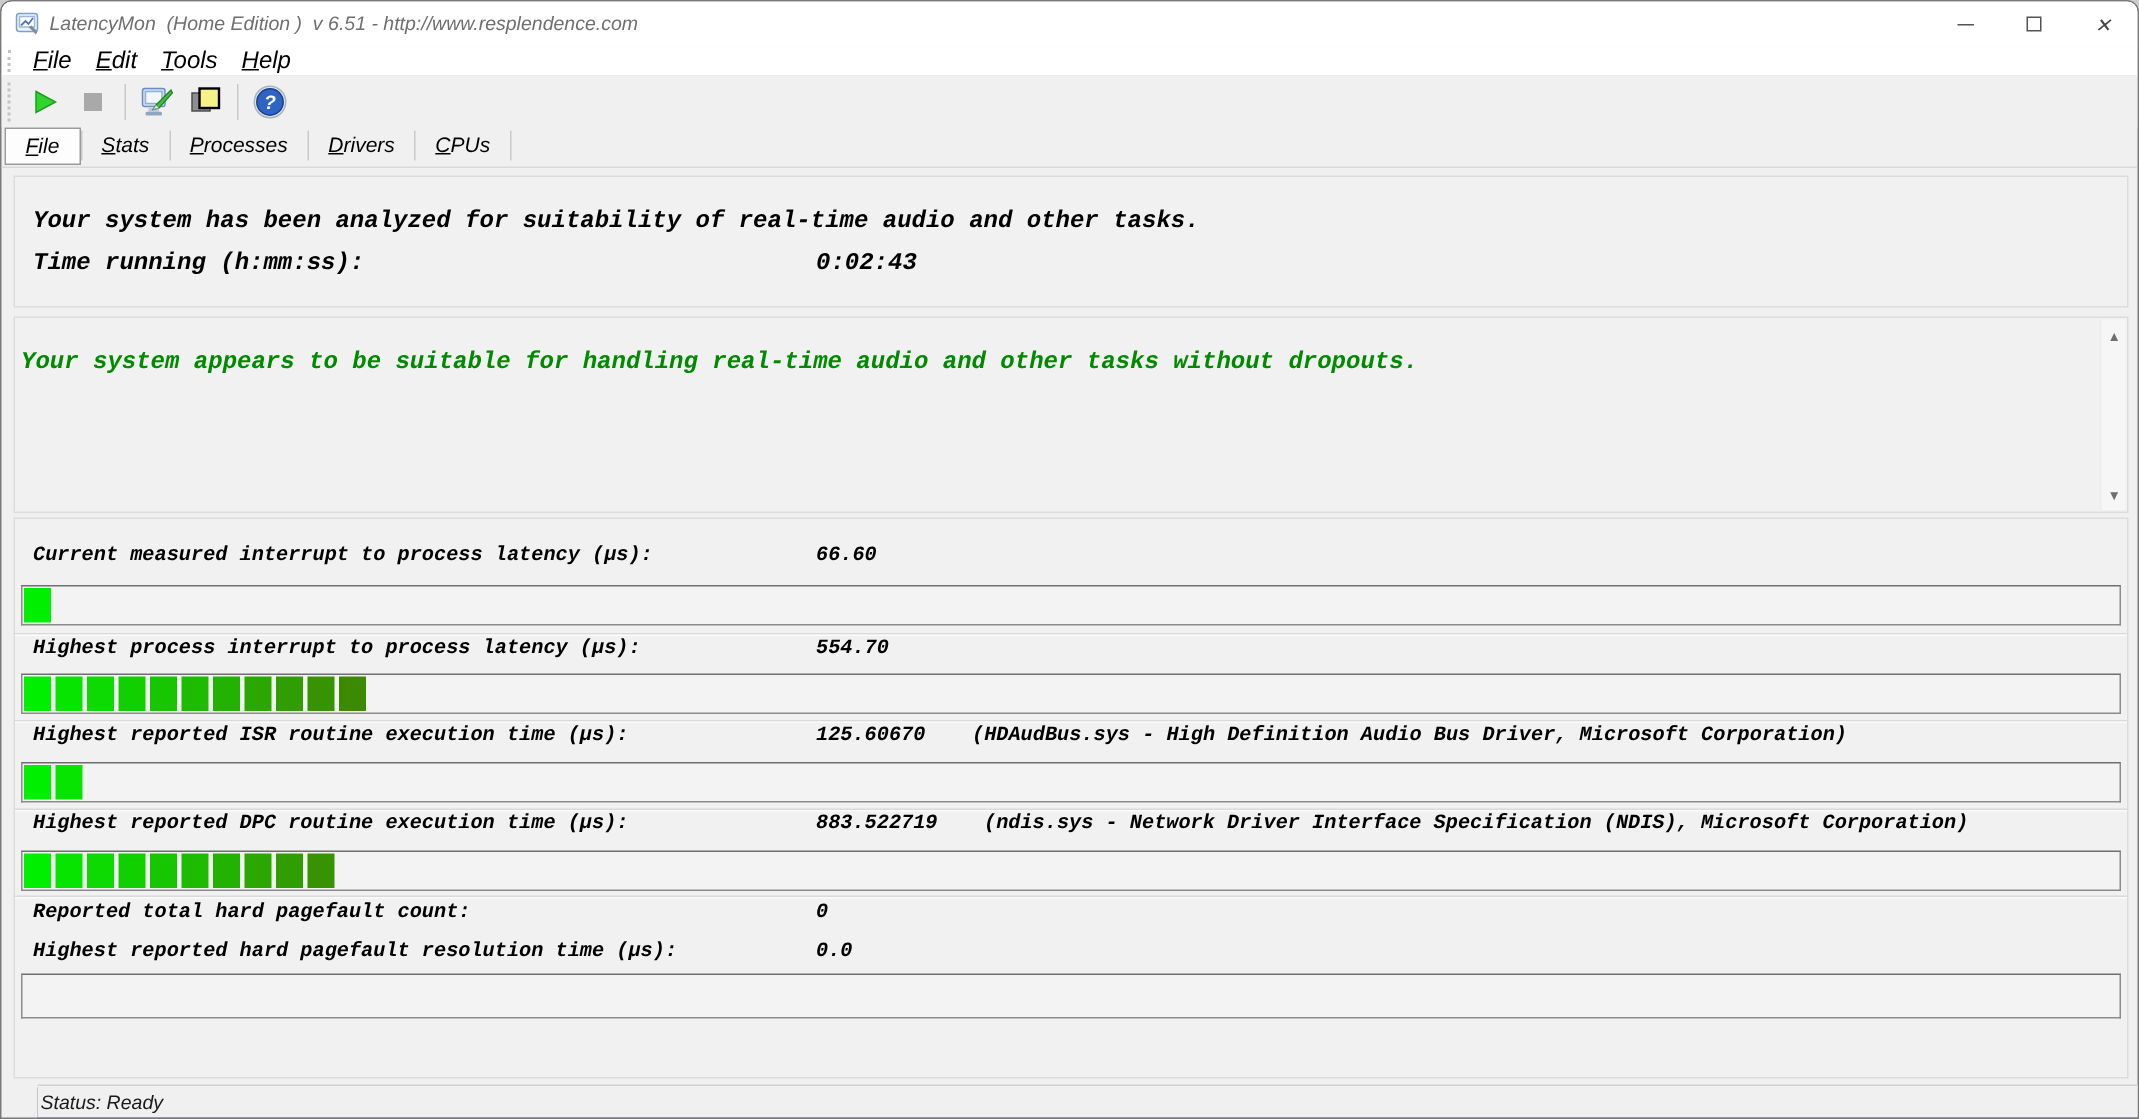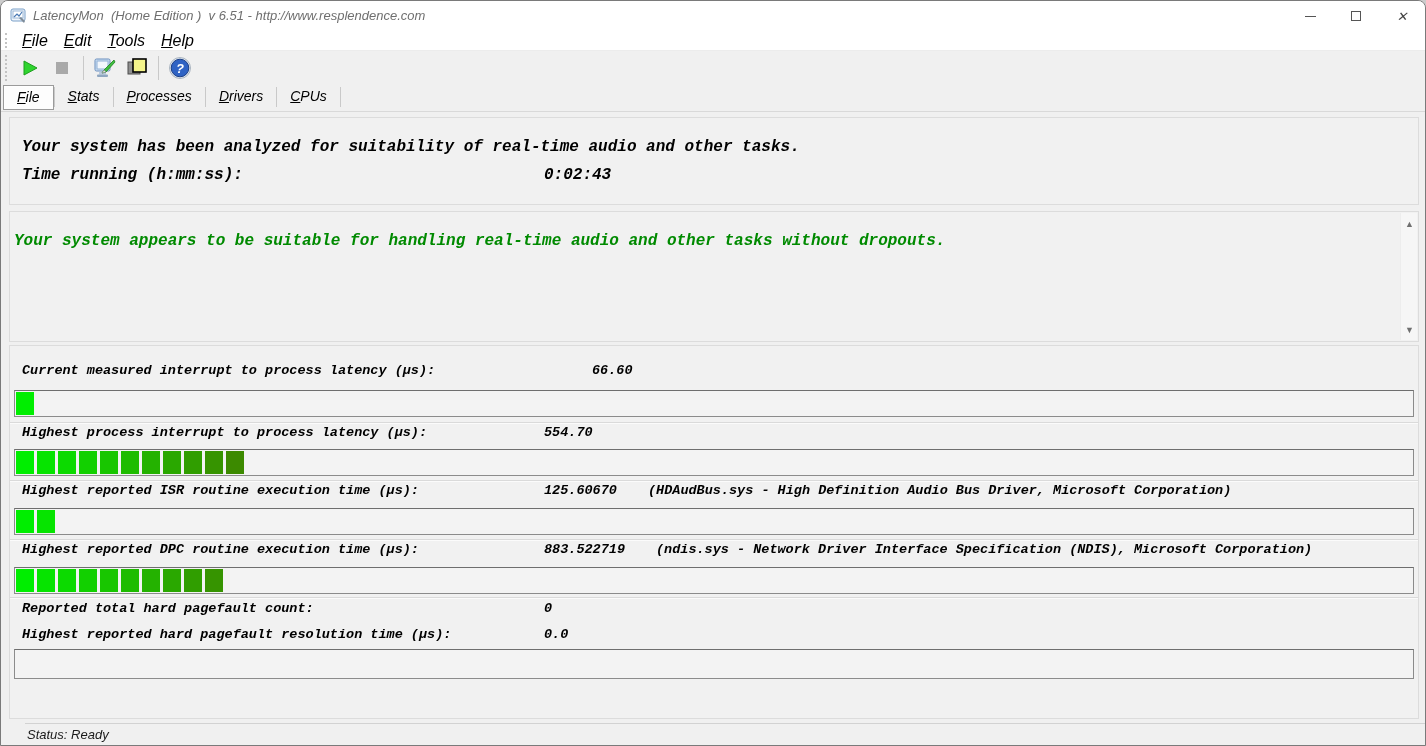--- a/index.html
+++ b/index.html
@@ -156,21 +156,21 @@
     <div class="abs mono16" style="left: 4px; top: 20px; right: 24px; color: rgb(0, 138, 0);">Your system appears to be suitable for handling real-time audio and other tasks without dropouts.</div>
     <div class="vscroll">
       <div class="vs-arrow vs-up">▲</div>
       <div class="vs-arrow vs-down">▼</div>
     </div>
   </div>
 
   <div class="panel" id="panel-metrics">
 
     <div class="abs mono13" style="left:12px; top:17px;">Current measured interrupt to process latency (µs):</div>
-    <div class="abs mono13" style="left:534px; top:17px;margin-left:48px;">66.60</div>
+    <div class="abs mono13" style="left:534px; top:17px;">66.60</div>
     <div class="bar" style="top:44px;">
         <div class="seg" style="background: rgb(0, 238, 0);"></div>
       </div>
 
     <div class="sepline" style="top:76px;"></div>
     <div class="abs mono13" style="left:12px; top:79px;">Highest process interrupt to process latency (µs):</div>
     <div class="abs mono13" style="left:534px; top:79px;">554.70</div>
     <div class="bar" style="top:103px;">
         <div class="seg" style="background: rgb(0, 238, 0);"></div>
         <div class="seg" style="background: rgb(6, 228, 0);"></div>

